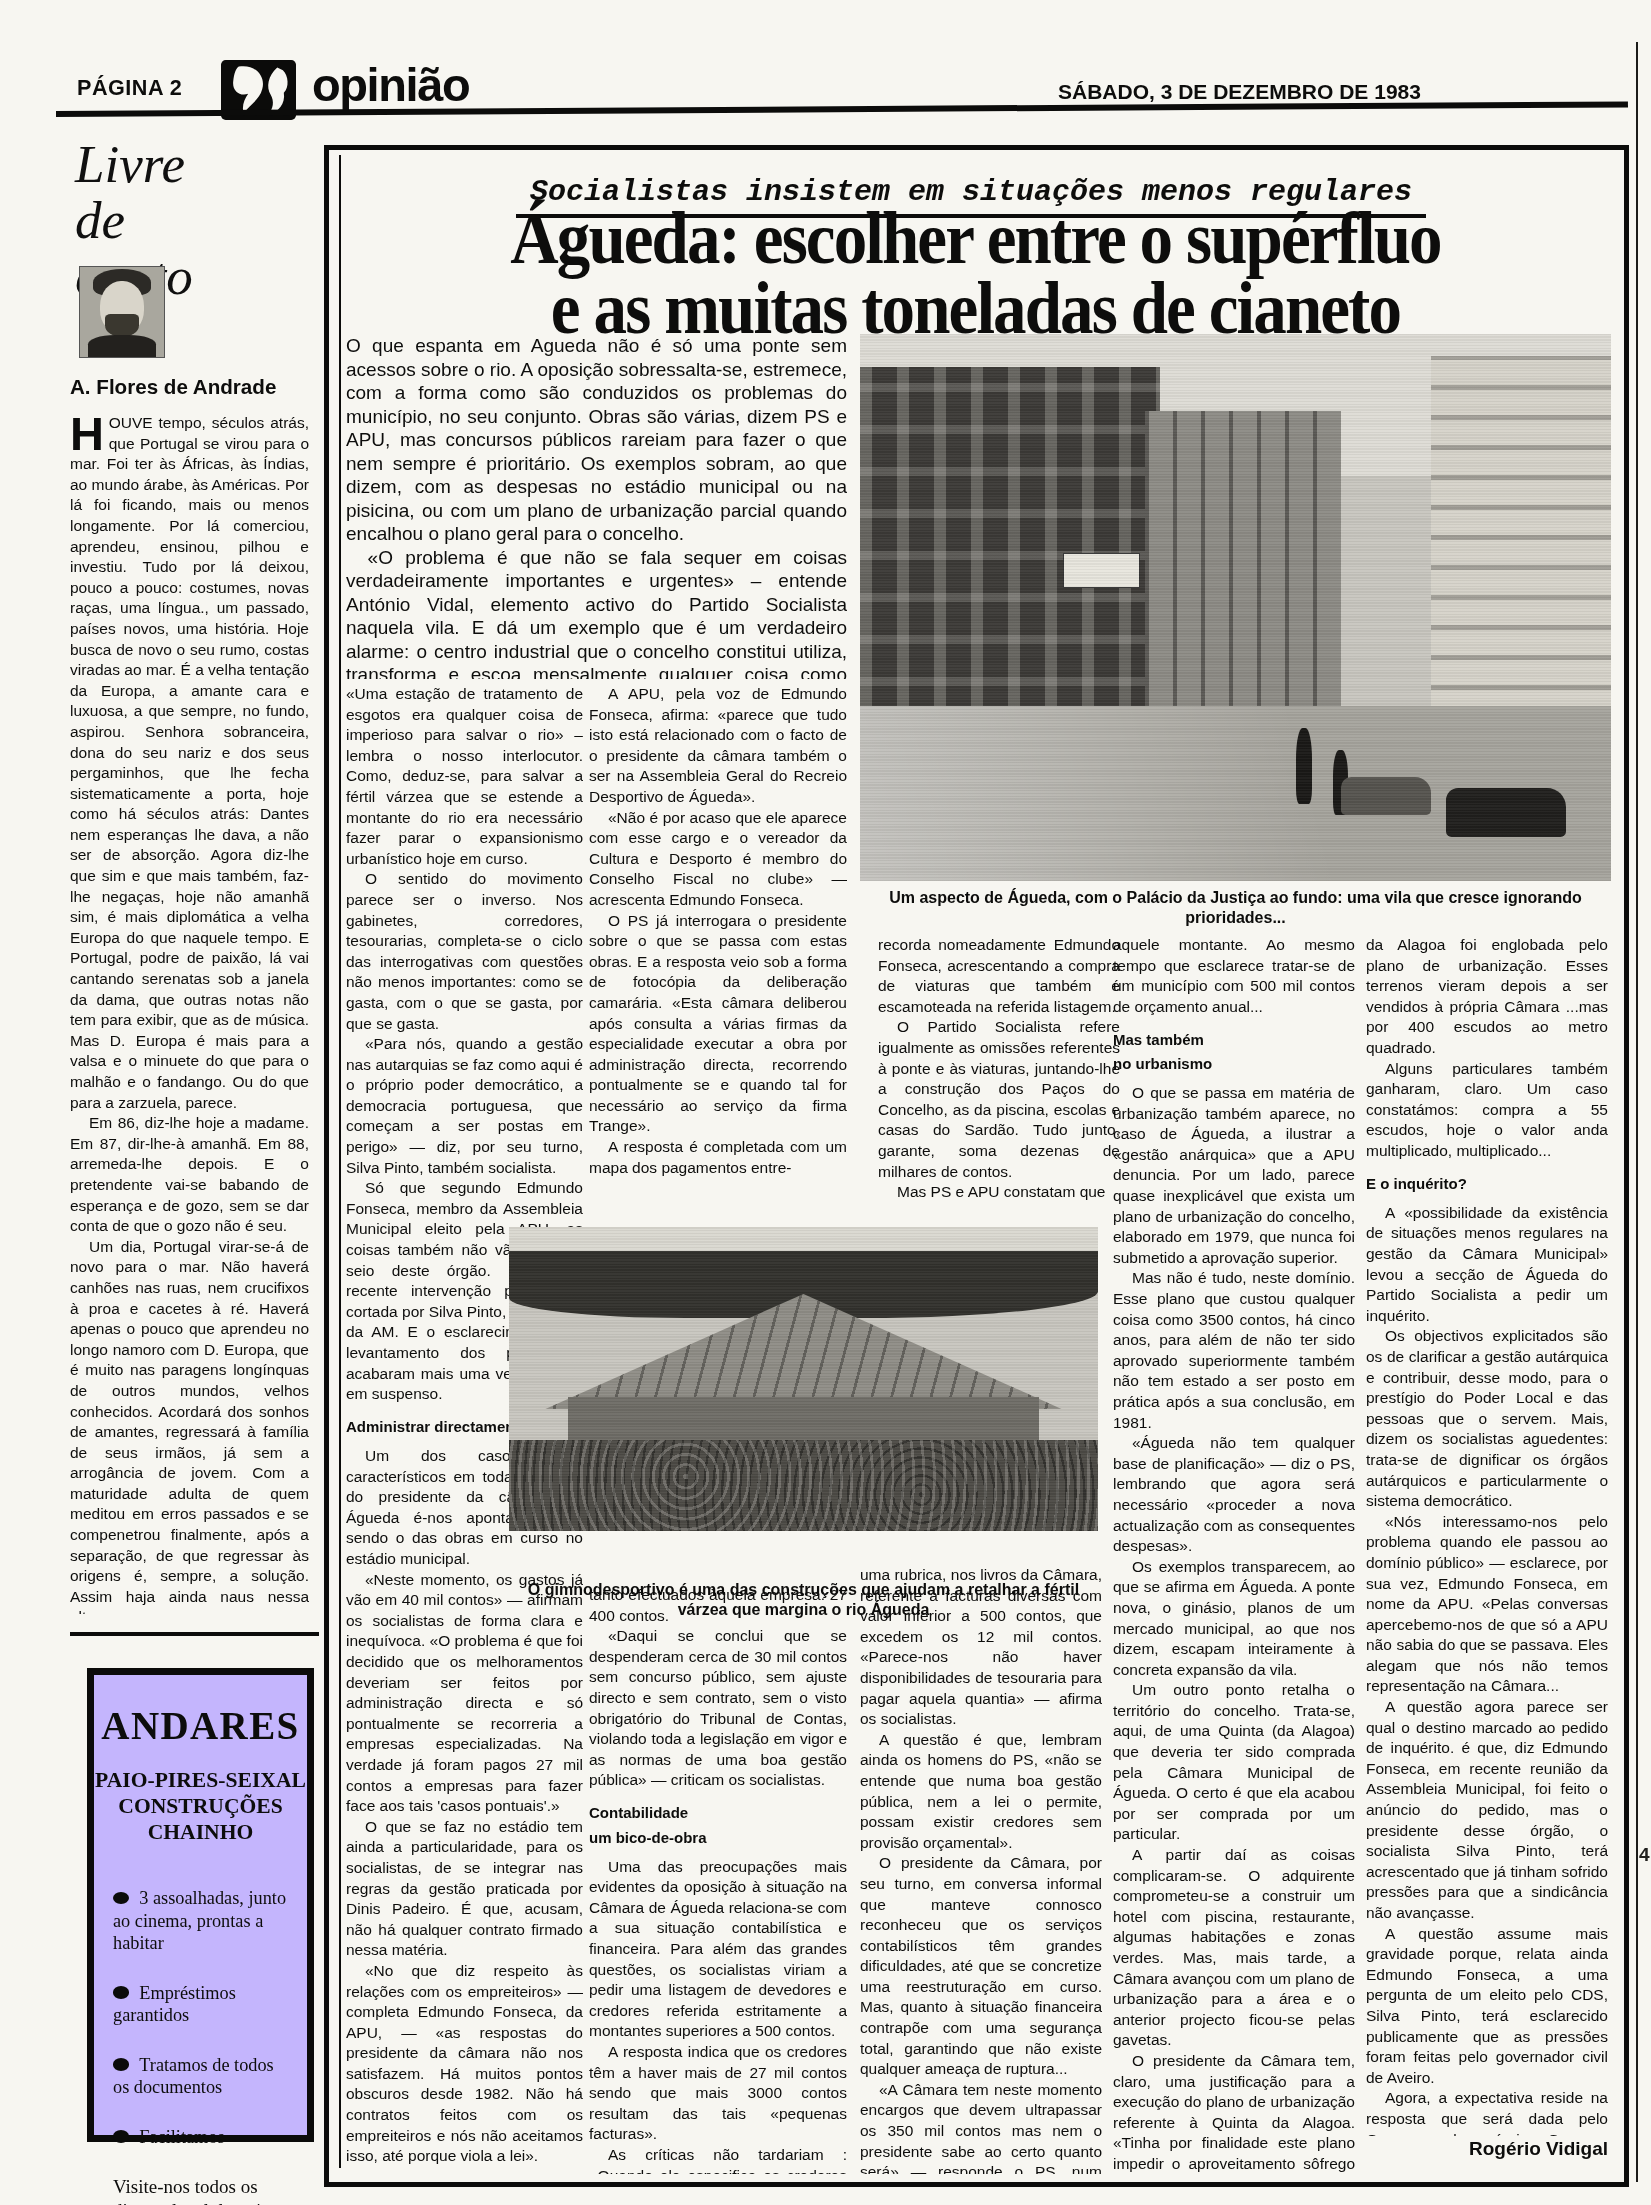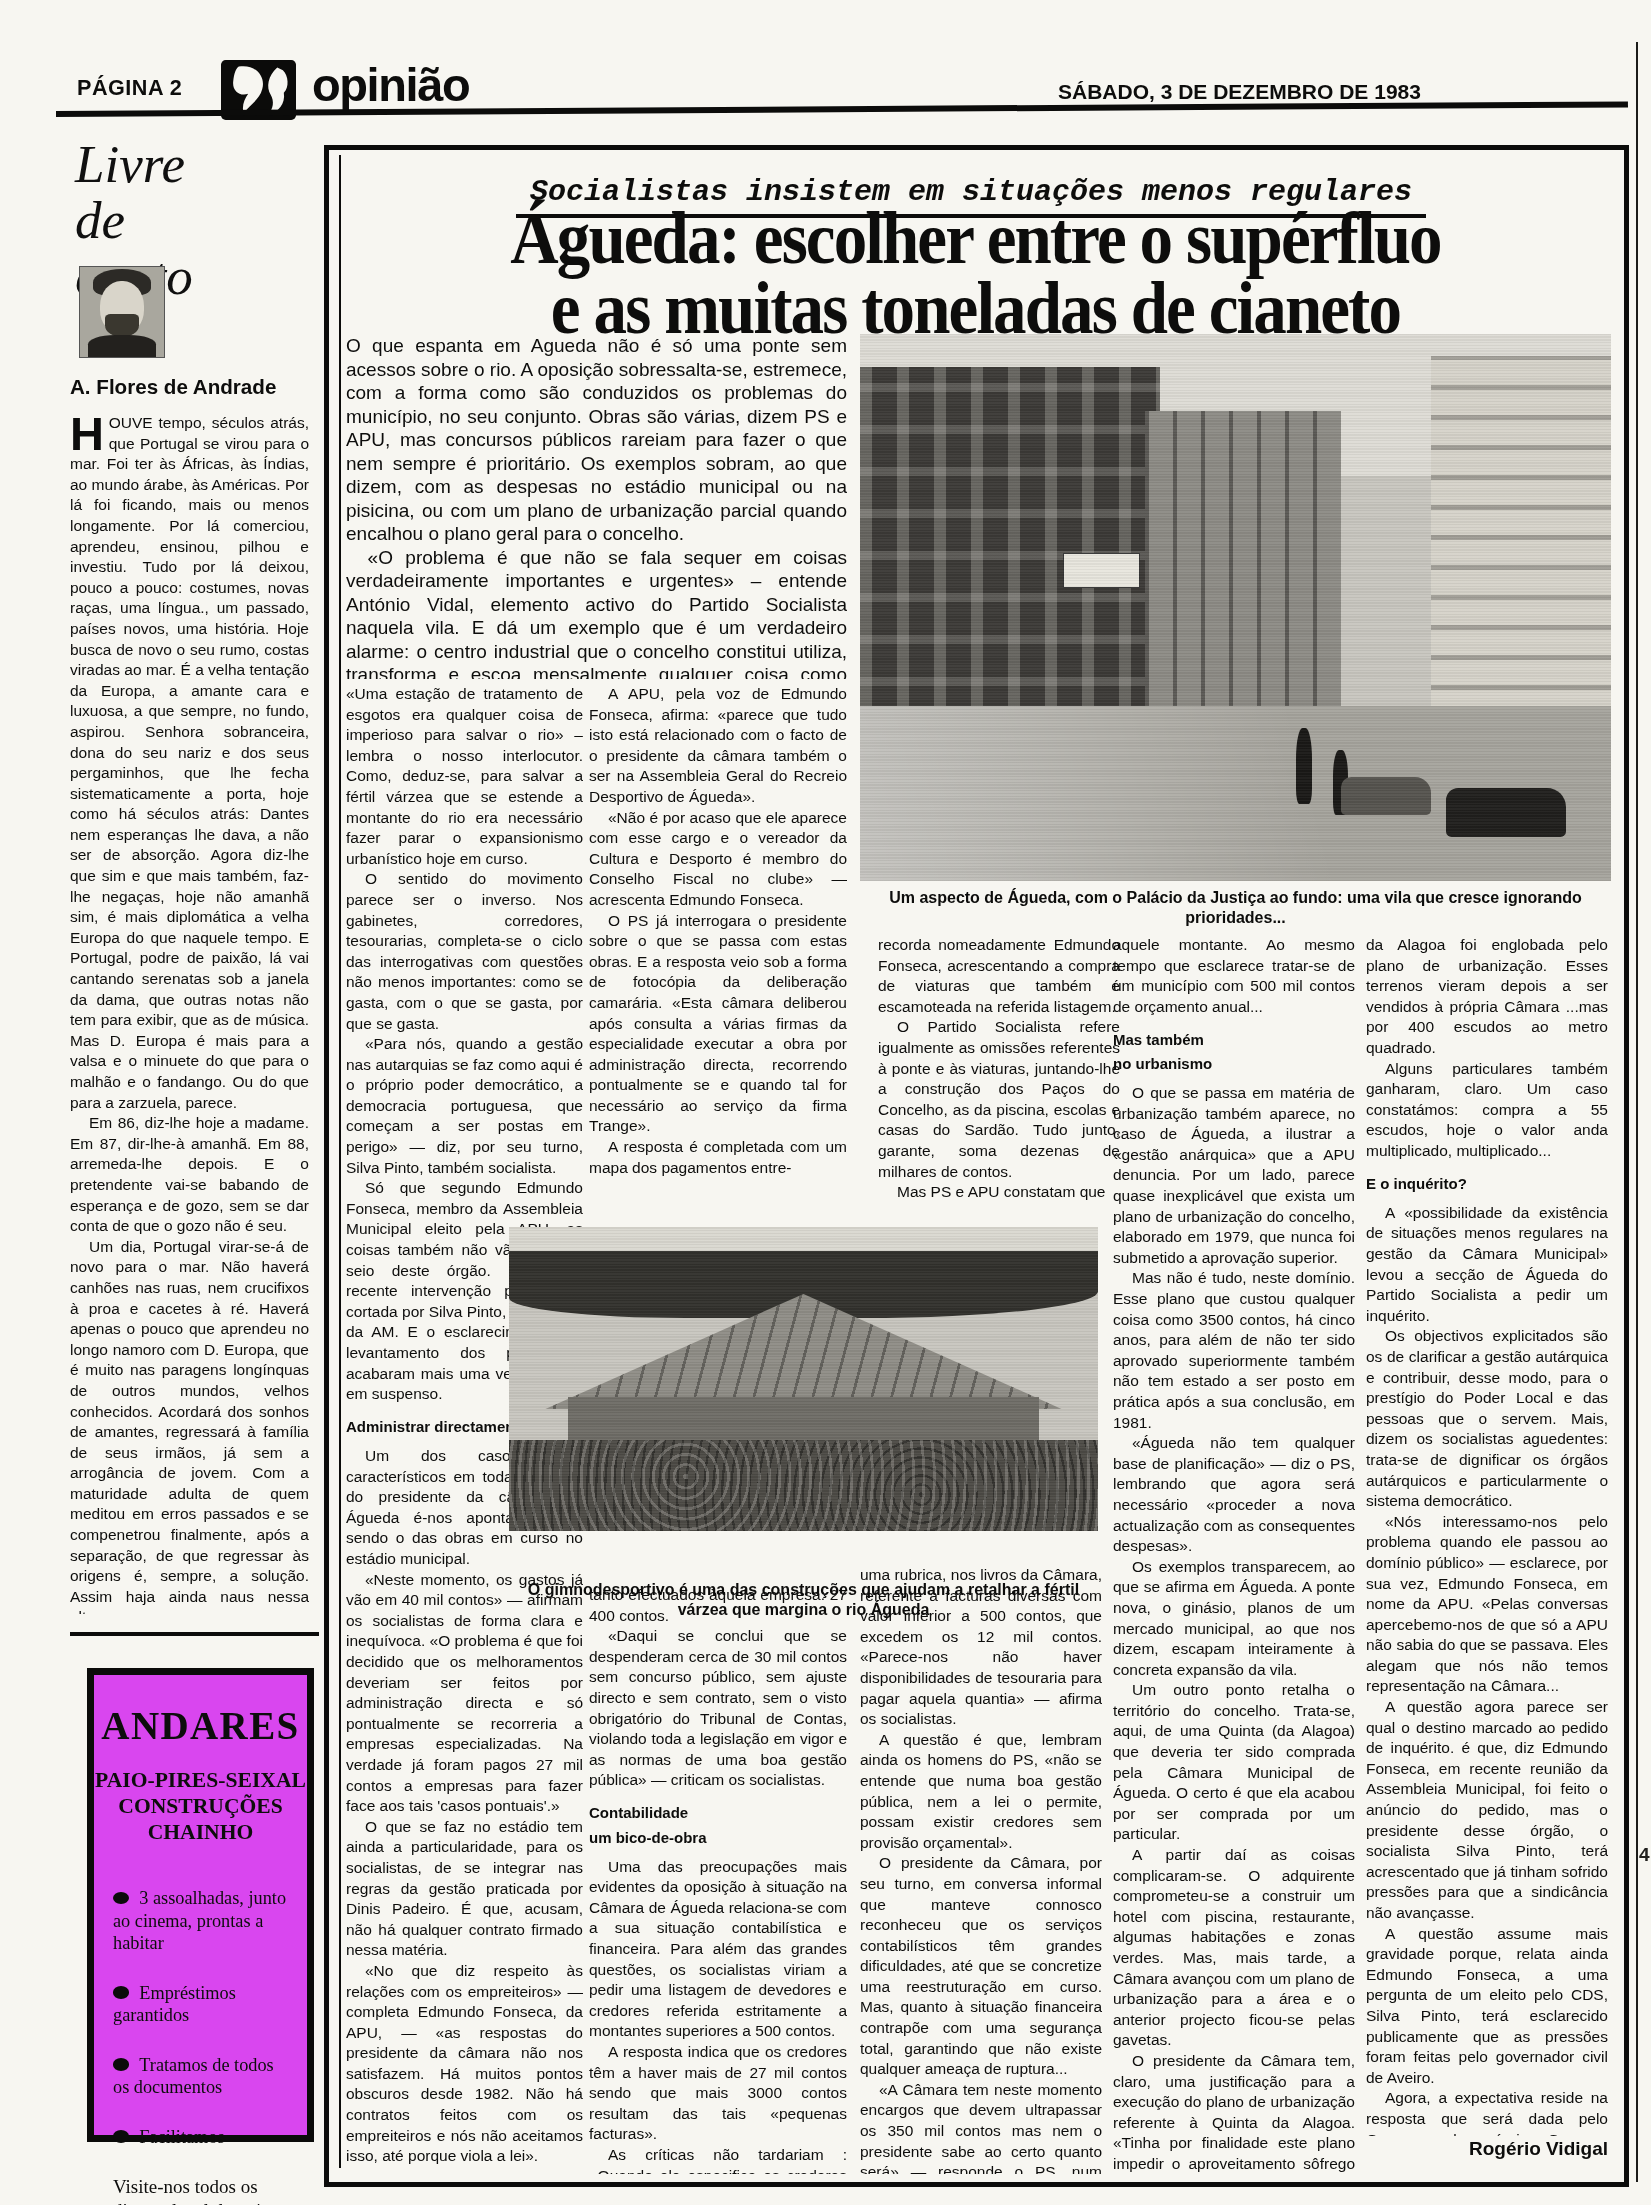--- a/index.html
+++ b/index.html
@@ -21,21 +21,21 @@
   .rail-body p,.colbody p{margin:0;text-indent:19px;}
   .rail-body p.ni,.colbody p.ni{text-indent:0;}
   .dropcap{float:left;font-size:47px;line-height:38px;font-weight:bold;padding:1.9px 4.7px 0 0;}
   .portrait{background:#a9a79e;overflow:hidden;border:0.9px solid #555;}
   .p-face{position:absolute;left:24%;top:16%;width:52%;height:58%;background:#d9d5ca;border-radius:48% 48% 46% 46%;}
   .p-hair{position:absolute;left:16%;top:2%;width:68%;height:30%;background:#2c2a26;border-radius:50% 50% 30% 30%;}
   .p-beard{position:absolute;left:30%;top:52%;width:40%;height:26%;background:#3a372f;border-radius:20% 20% 60% 60%;}
   .p-suit{position:absolute;left:10%;top:76%;width:80%;height:26%;background:#23211e;border-radius:40% 40% 0 0;}
   .rail-rule{height:4.2px;background:#0c0c0b;}
   
-  .adbox{border:7px solid #0b0b0a;background:#d946ef;font-family:"Liberation Serif",serif;}
+  .adbox{border:7px solid #0b0b0a;background:#c4b5fd;font-family:"Liberation Serif",serif;}
   .ad-title{font-size:39px;font-weight:bold;text-align:center;letter-spacing:1.4px;margin-top:28px;}
   .ad-sub{font-size:21.6px;font-weight:bold;text-align:center;line-height:26px;margin-top:19px;}
   .ad-bullets{font-size:18.3px;line-height:22.5px;margin:42px 19px 0 19px;}
   .ad-bullets div{margin-bottom:27px;}
   .bullet{display:inline-block;width:16px;height:12.2px;background:#0b0b0a;border-radius:50%;margin-right:10.3px;}
   .ad-foot{font-size:19px;line-height:24.4px;margin:19px 19px 0 19px;}
   
   .mainbox{border:5.2px solid #0c0c0b;}
   .inner-rule-v{width:2.3px;background:#0c0c0b;}
   .kicker{font-family:Liberation Mono, monospace;font-style:italic;font-weight:bold;font-size:30px;

